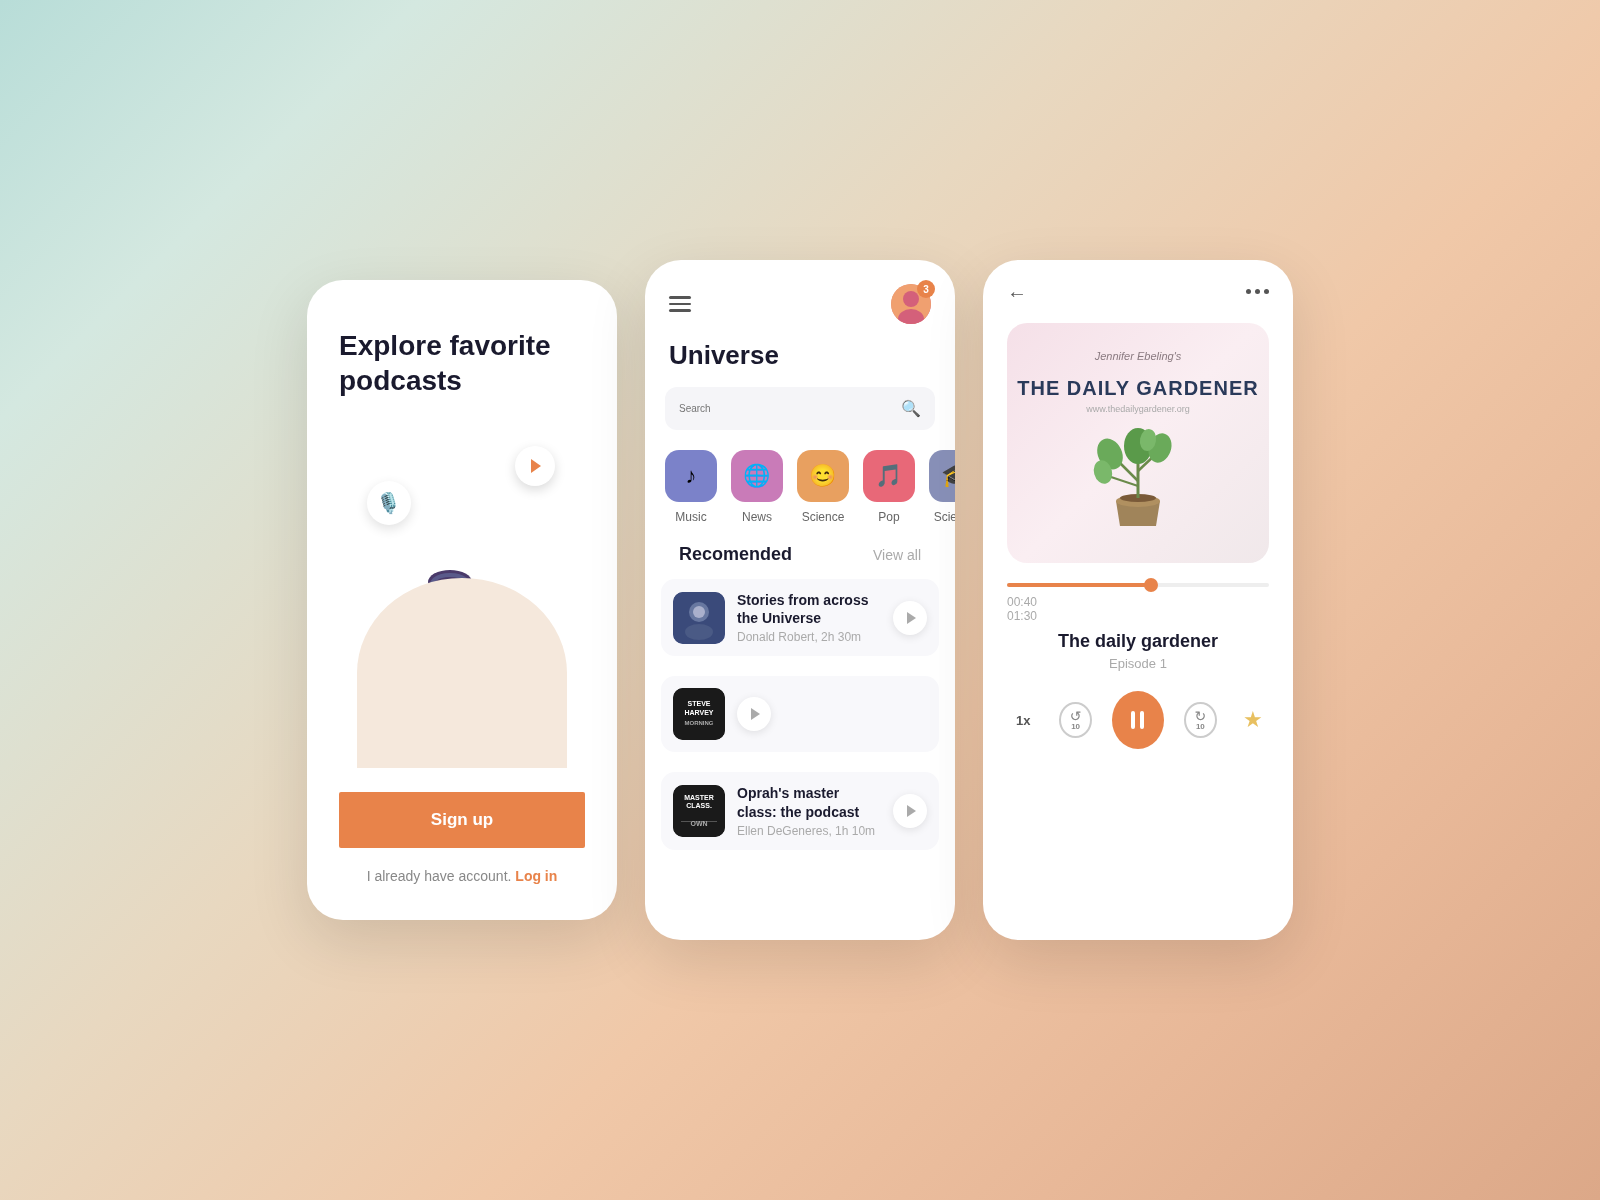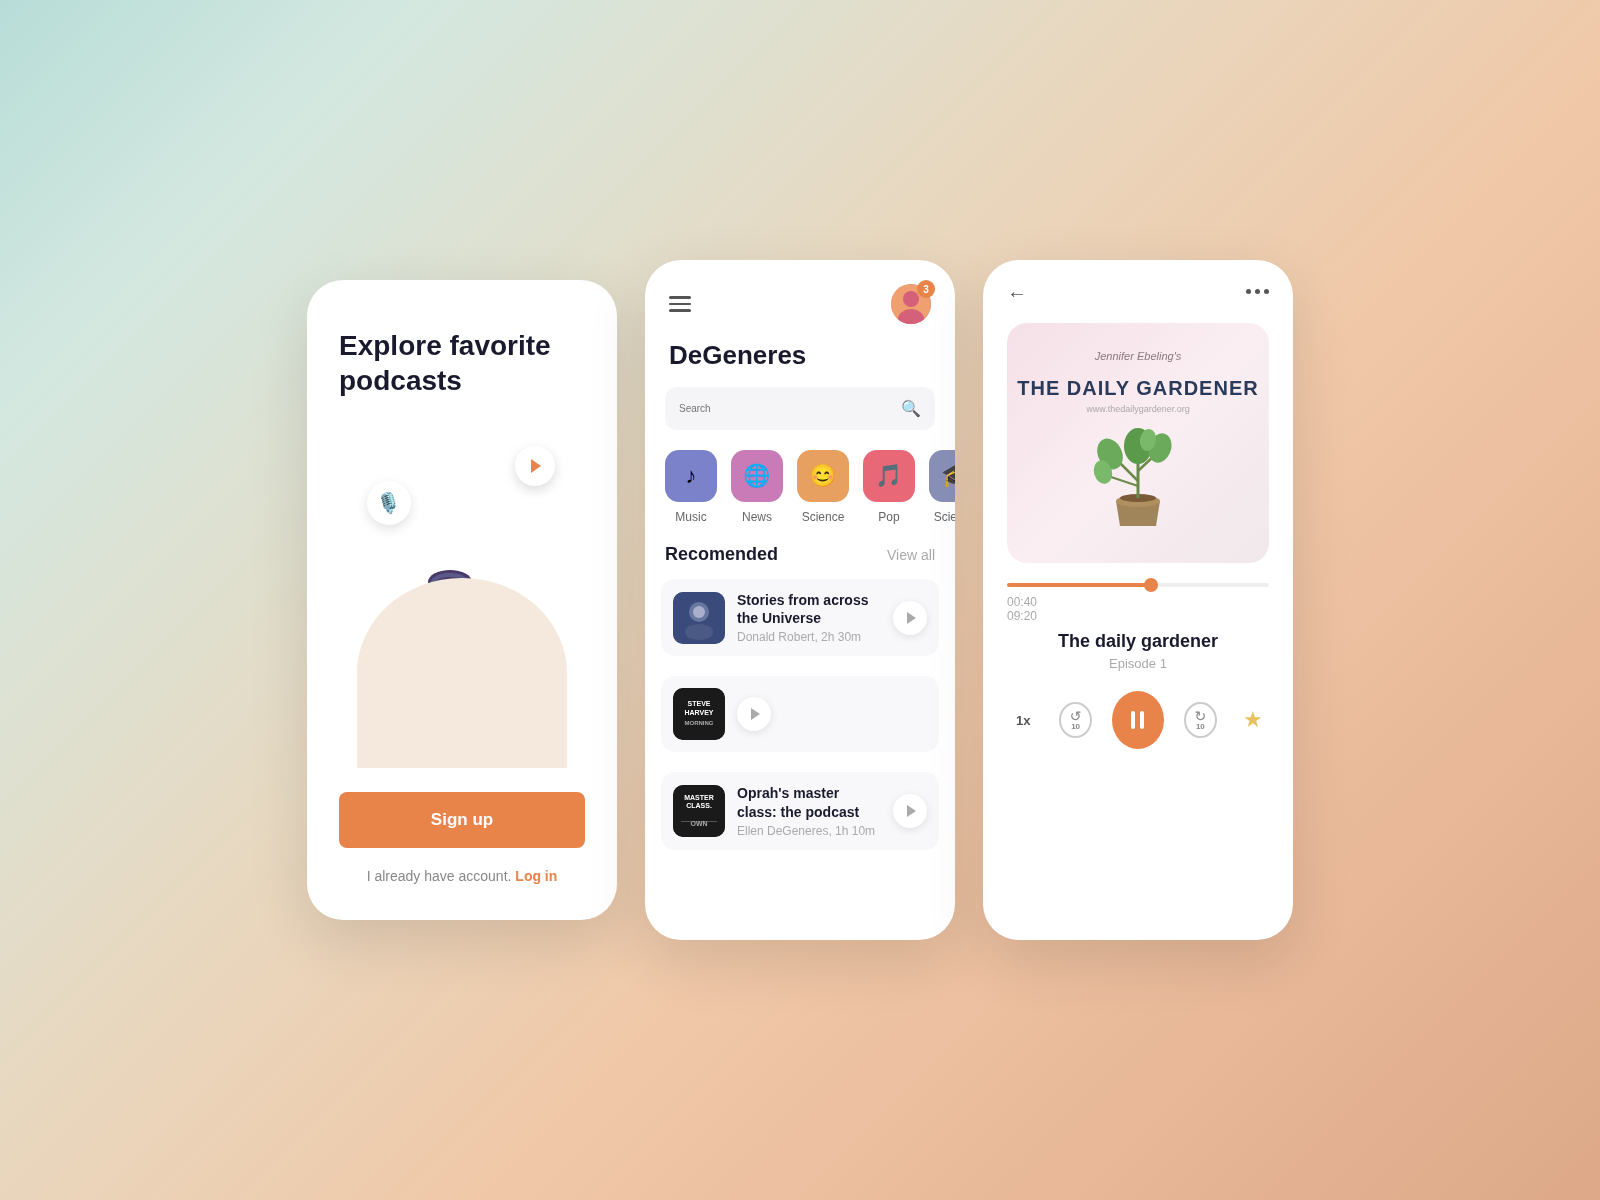--- a/index.html
+++ b/index.html
@@ -93,21 +93,21 @@
       box-shadow: 0 4px 12px rgba(0,0,0,0.12);
       z-index: 3;
       font-size: 20px;
     }
     .signup-btn {
       width: 100%;
       padding: 18px;
       background: #e8834a;
       color: white;
       border: none;
-      border-radius: 8px;
+      border-radius: 2px;
       font-size: 17px;
       font-weight: 700;
       cursor: pointer;
       margin-bottom: 20px;
     }
     .login-text {
       width: 100%;
       text-align: center;
       font-size: 14px;
       color: #888;
@@ -231,21 +231,21 @@
     .cat-music { background: #7b82c9; }
     .cat-news { background: #c97bb8; }
     .cat-comedy { background: #e8a060; }
     .cat-pop { background: #e86878; }
     .cat-science { background: #8890b8; }
 
     .section-header {
       display: flex;
       align-items: center;
       justify-content: space-between;
-      padding: 0 20px 14px;
+      padding: 0 34px 14px;
     }
     .section-title {
       font-size: 18px;
       font-weight: 700;
       color: #1a1a2e;
     }
     .view-all {
       font-size: 14px;
       color: #aaa;
       cursor: pointer;
@@ -577,21 +577,21 @@
         <svg width="40" height="40" viewBox="0 0 40 40">
           <circle cx="20" cy="20" r="20" fill="#f0a070"></circle>
           <circle cx="20" cy="15" r="8" fill="#d4607a"></circle>
           <ellipse cx="20" cy="35" rx="13" ry="10" fill="#d4607a"></ellipse>
         </svg>
       </div>
       <div class="avatar-badge">3</div>
     </div>
   </div>
 
-  <h2 class="pod-title">DeGeneres</h2>
+  <h2 class="pod-title">Universe</h2>
 
   <div class="search-bar">
     <input class="search-input" type="text" placeholder="Search" style="">
     <span class="search-icon-wrap">🔍</span>
   </div>
 
   <div class="categories">
     <div class="category-item">
       <div class="cat-icon cat-music">♪</div>
       <span class="cat-label">Music</span>
@@ -710,21 +710,21 @@
   </div>
 
   <div class="progress-area">
     <div class="progress-bar-bg">
       <div class="progress-bar-fill">
         <div class="progress-thumb"></div>
       </div>
     </div>
     <div class="progress-times">
       <span class="time-label">00:40</span>
-      <span class="time-label">09:20</span>
+      <span class="time-label">01:30</span>
     </div>
   </div>
 
   <div class="track-info">
     <div class="track-title">The daily gardener</div>
     <div class="track-episode">Episode 1</div>
   </div>
 
   <div class="player-controls">
     <button class="speed-btn">1x</button>

